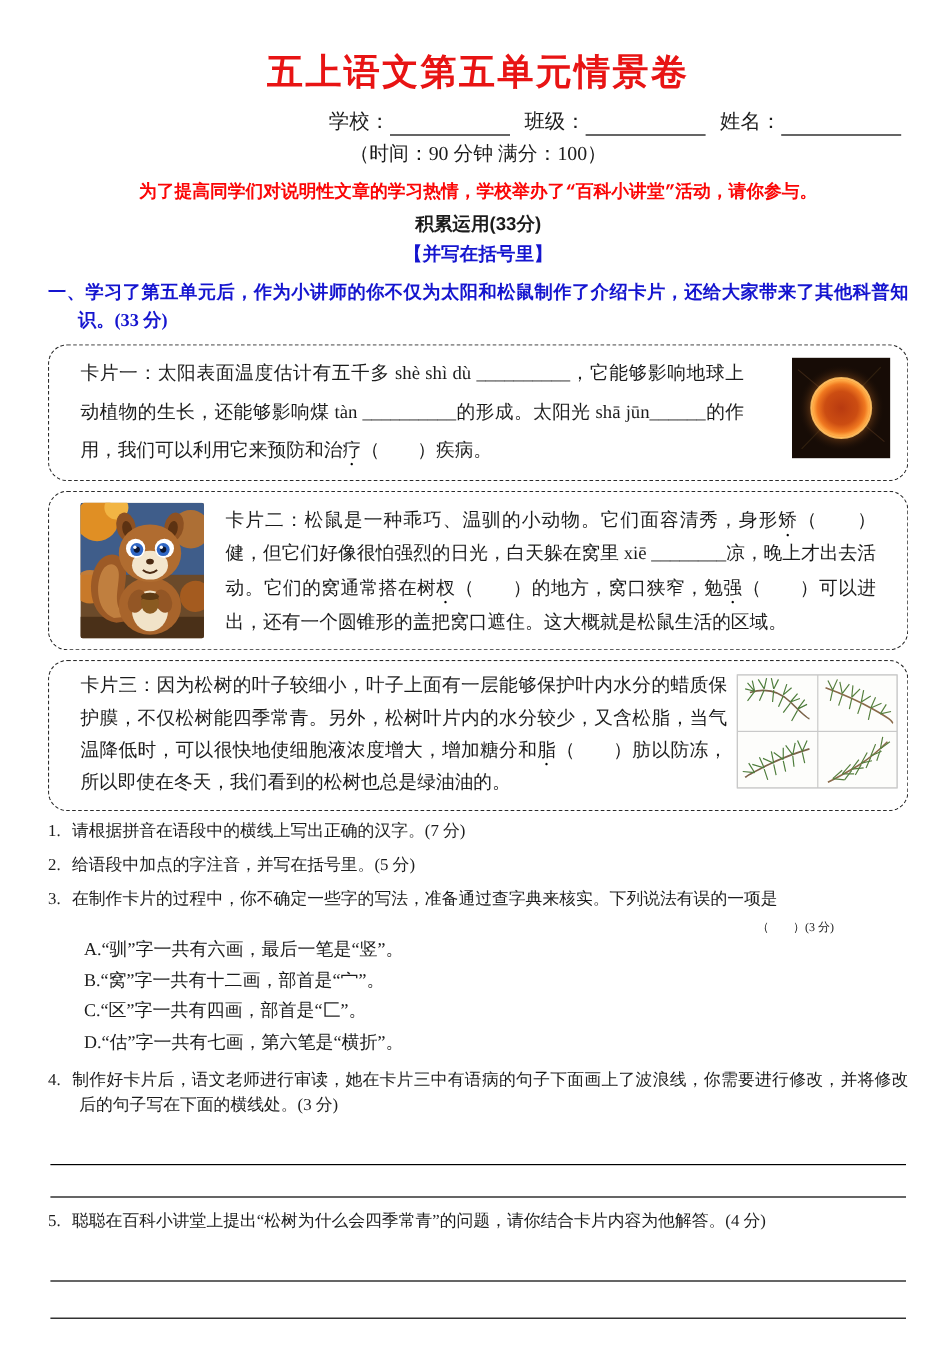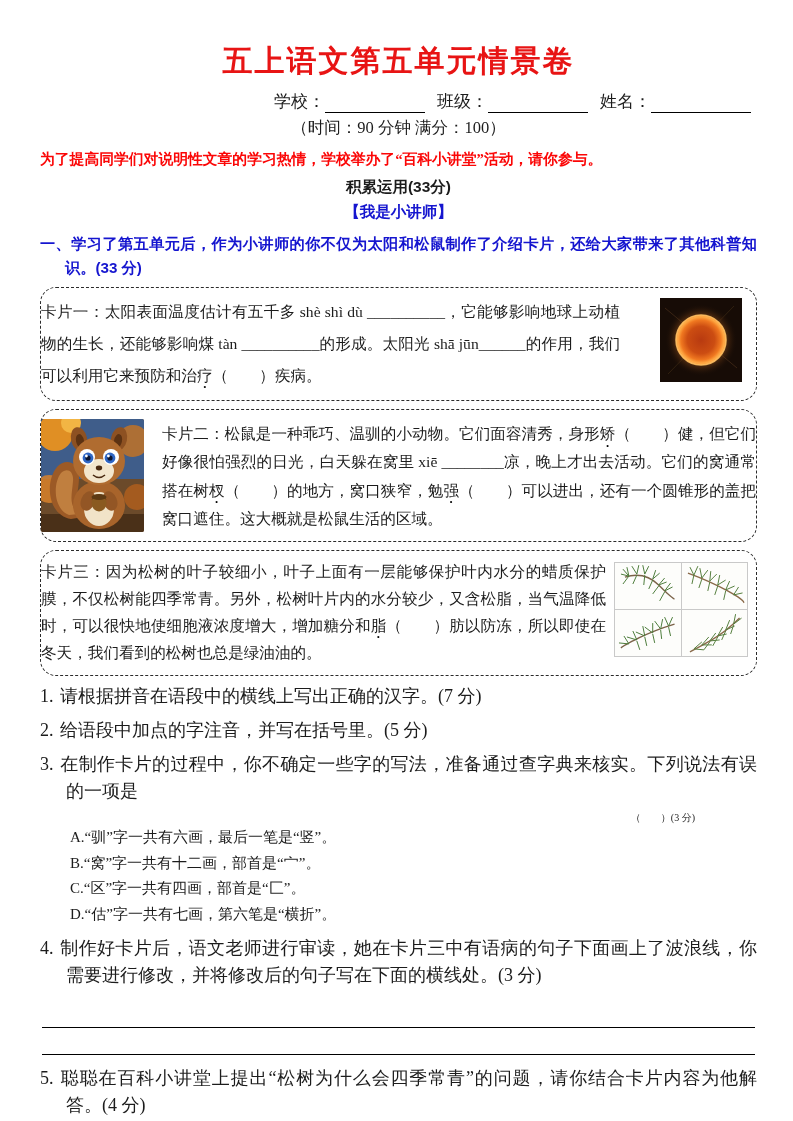--- a/index.html
+++ b/index.html
@@ -23,37 +23,37 @@
   .head-row{
     display:flex;justify-content:flex-end;align-items:flex-end;
     font-size:17px;margin-top:13px;white-space:nowrap;
   }
   .head-field{display:flex;align-items:flex-end;margin:0 6px;}
   .head-blank{
     display:inline-block;width:100px;border-bottom:1.4px solid #000;height:18px;
   }
   .time-line{text-align:center;font-size:16.5px;margin-top:4px;}
   .intro{
-    text-align:left;color:#fb0606;font-weight:700;font-size:14.8px;margin-top:11px;
-    font-family:Liberation Serif, serif;
+    text-align:center;color:#fb0606;font-weight:700;font-size:14.8px;margin-top:11px;
+    font-family:Liberation Mono, monospace;
   }
   .sec-title{text-align:center;font-weight:700;font-size:15.5px;margin-top:8px;
     font-family:"Liberation Sans","DejaVu Sans",sans-serif;}
   .sub-title{text-align:center;font-weight:700;font-size:15.5px;color:var(--blue);margin-top:4px;
     font-family:"Liberation Sans","DejaVu Sans",sans-serif;}
 
   .q-main{
     color:var(--blue);font-weight:700;font-size:15.2px;line-height:1.55;
     margin-top:9px;padding-left:25px;text-indent:-25px;text-align:justify;
-    font-family:Liberation Sans, sans-serif;
+    font-family:Liberation Serif, serif;
   }
 
   .card{
     border:1.7px dashed #2b2b2b;border-radius:16px;
-    margin-top:8px;padding:8px 0;position:relative;
+    margin-top:8px;padding:8px 26px;position:relative;
     font-size:15.6px;text-align:justify;
   }
   .card1{line-height:2.05;padding-right:136px;min-height:105px;}
   .card2{line-height:1.82;display:flex;align-items:center;min-height:124px;}
   .card2 .card-text{flex:1;padding-left:18px;padding-top:2px;}
   .card3{line-height:1.72;padding-right:150px;min-height:115px;}
 
   .blank{letter-spacing:0;white-space:nowrap;}
   .dotted{position:relative;display:inline-block;}
   .dotted::after{
@@ -67,21 +67,21 @@
   .squirrel-img{width:103px;height:113px;display:block;flex:0 0 103px;border-radius:2px;}
   .pine-grid{
     position:absolute;right:8px;top:11px;width:134px;height:95px;
     display:grid;grid-template-columns:1fr 1fr;grid-template-rows:1fr 1fr;
     gap:1px;background:#c9c9c9;border:1px solid #c9c9c9;
   }
   .pine-cell{background:#fdfdfb;overflow:hidden;}
   .pine-cell svg{width:100%;height:100%;display:block;}
 
   .q{
-    font-size:18px;line-height:1.5;margin-top:7px;
+    font-size:14px;line-height:1.5;margin-top:7px;
     padding-left:26px;text-indent:-26px;text-align:justify;
   }
   .q .qnum{display:inline-block;width:20px;text-indent:0;}
   .q3-blank{
     text-align:right;font-size:10px;margin-top:6px;padding-right:62px;
   }
   .option{
     font-size:15px;line-height:1.72;margin-left:30px;font-family:Liberation Serif, serif;
   }
   .answer-line{
@@ -109,21 +109,21 @@
       <span>姓名：</span>
       <span class="head-blank"></span>
     </div>
   </div>
 
   <div class="time-line">（时间：90 分钟  满分：100）</div>
 
   <div class="intro">为了提高同学们对说明性文章的学习热情，学校举办了“百科小讲堂”活动，请你参与。</div>
 
   <div class="sec-title">积累运用(33分)</div>
-  <div class="sub-title">【我是小讲师】</div>
+  <div class="sub-title">【并写在括号里】</div>
 
   <div class="q-main">一、学习了第五单元后，作为小讲师的你不仅为太阳和松鼠制作了介绍卡片，还给大家带来了其他科普知识。(33 分)</div>
 
   <div class="card card1">
     <span class="card-text">卡片一：太阳表面温度估计有五千多 shè shì dù <span class="blank">__________</span>，它能够影响地球上动植物的生长，还能够影响煤 tàn <span class="blank">__________</span>的形成。太阳光 shā jūn<span class="blank">______</span>的作用，我们可以利用它来预防和治<span class="dotted">疗</span>（　　）疾病。</span>
     <svg class="sun-img" viewBox="0 0 82 84" aria-hidden="true">
       <defs>
         <radialGradient id="sunCore" cx="50%" cy="50%" r="50%">
           <stop offset="0%" stop-color="#b83a10"></stop>
           <stop offset="55%" stop-color="#cc4d12"></stop>

